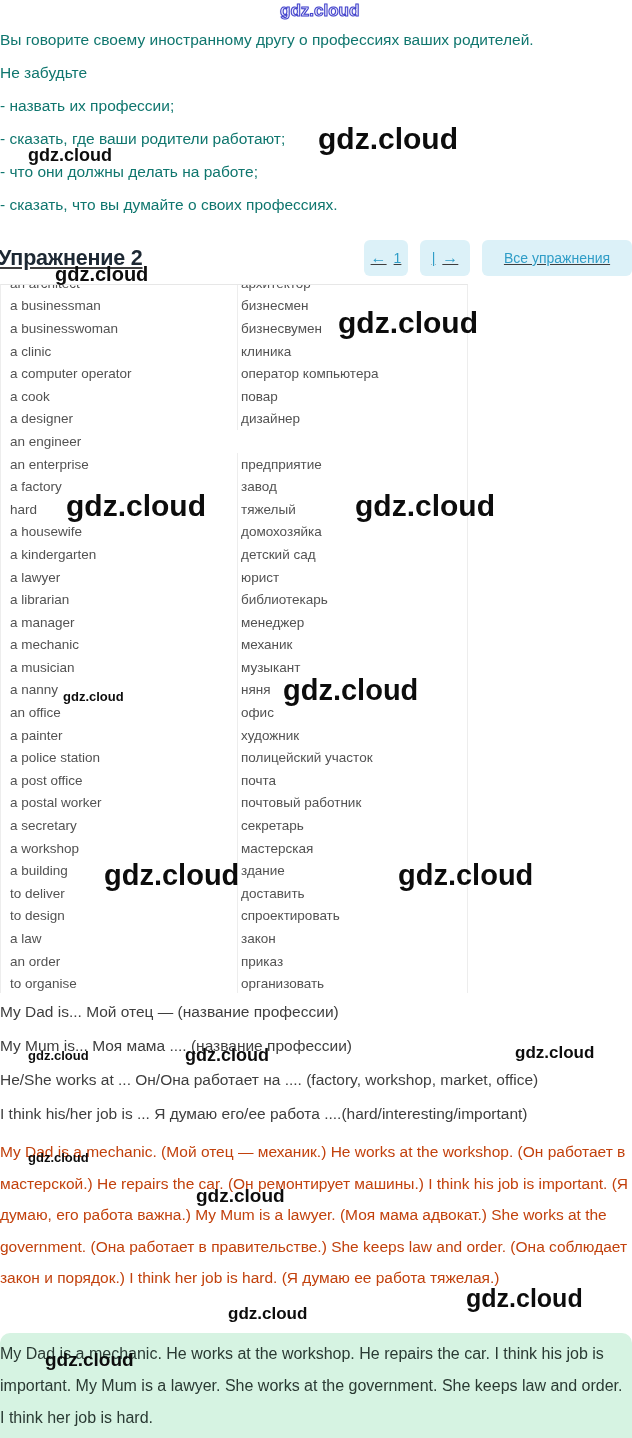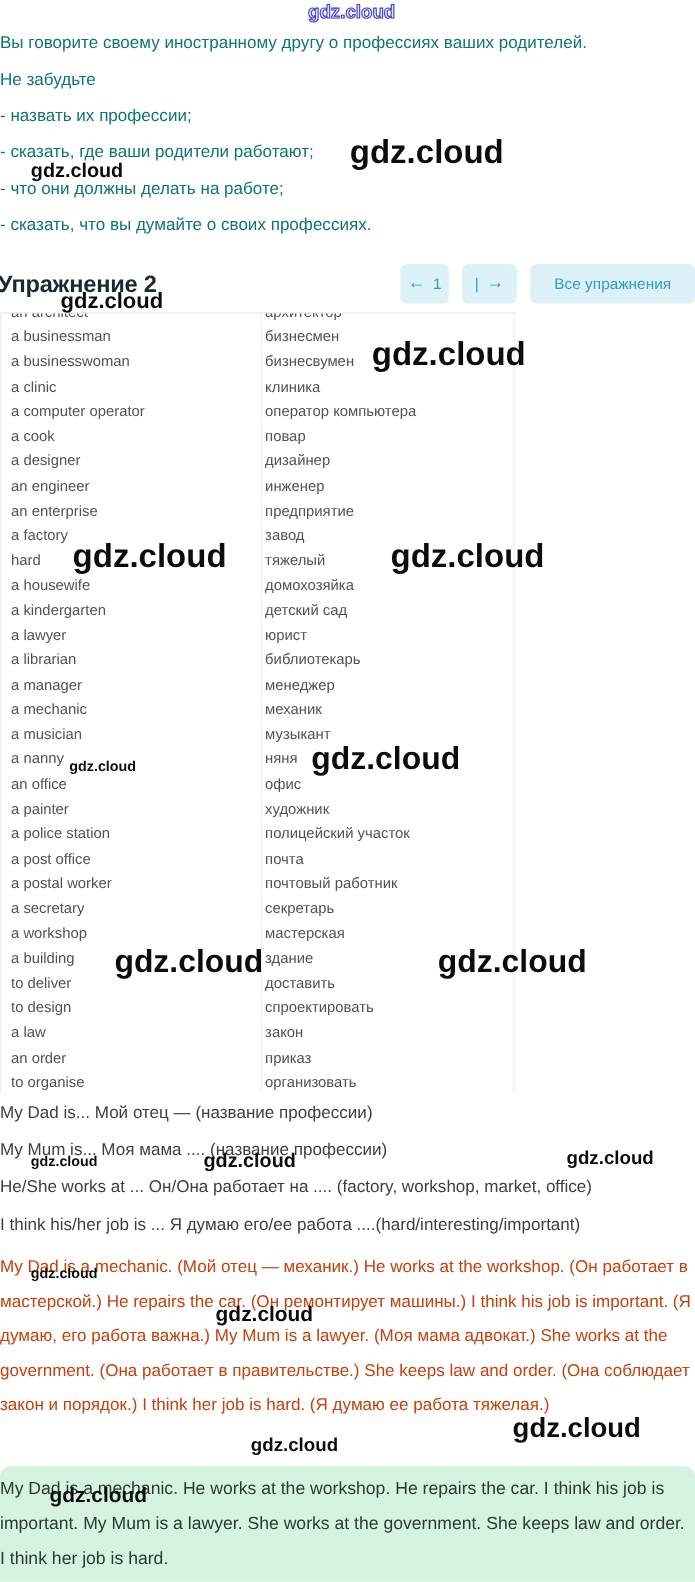--- a/index.html
+++ b/index.html
@@ -7,21 +7,21 @@
     width:632px; height:1438px; position:relative; overflow:hidden;
     background:#ffffff; font-family:"Liberation Sans", sans-serif;
     color:#3e3e3e;
   }
   
   .intro { position:absolute; top:31px; left:0; width:632px; }
   .intro p { margin:0 0 15px 0; font-size:15.5px; line-height:18px; color:#0f766e; }
   
   .exercise-header {
     position:absolute; top:240px; left:0; width:632px; height:36px;
-    display:flex; align-items:center; justify-content:space-between;
+    display:flex; align-items:center; justify-content:space-between;text-decoration:underline;
   }
   .exercise-header h1 {
     margin:0 0 0 -2px; font-size:21.5px; font-weight:700; color:#1d2833; letter-spacing:-0.2px;
   }
   .nav-buttons { display:flex; gap:12px; align-items:center; }
   .nav-btn {
     border:none; cursor:pointer; height:36px; border-radius:6px;
     background:#dcf1f8; color:#2f9dc7; font-size:14px;
     display:flex; align-items:center; justify-content:center; gap:7px;
     font-family:"Liberation Sans", sans-serif;
@@ -132,21 +132,20 @@
         <div class="cell ru">повар</div>
       </div>
 
       <div class="vocab-row">
         <div class="cell en">a designer</div>
         <div class="cell ru">дизайнер</div>
       </div>
 
       <div class="vocab-row">
         <div class="cell en">an engineer</div>
-        <div class="cell ru">инженер</div>
       </div>
 
       <div class="vocab-row">
         <div class="cell en">an enterprise</div>
         <div class="cell ru">предприятие</div>
       </div>
 
       <div class="vocab-row">
         <div class="cell en">a factory</div>
         <div class="cell ru">завод</div>

